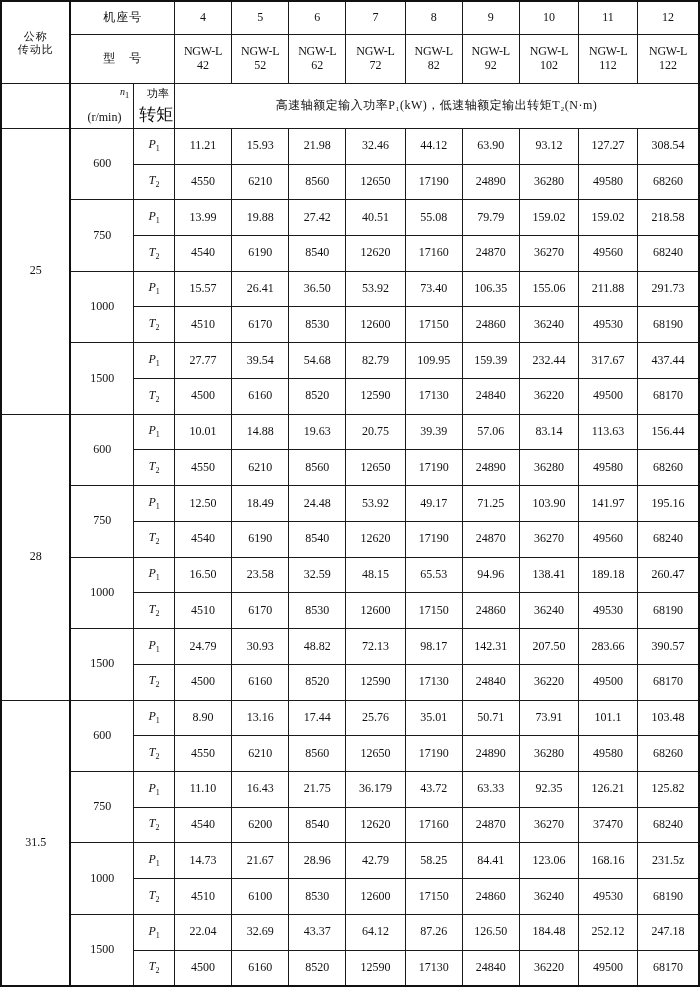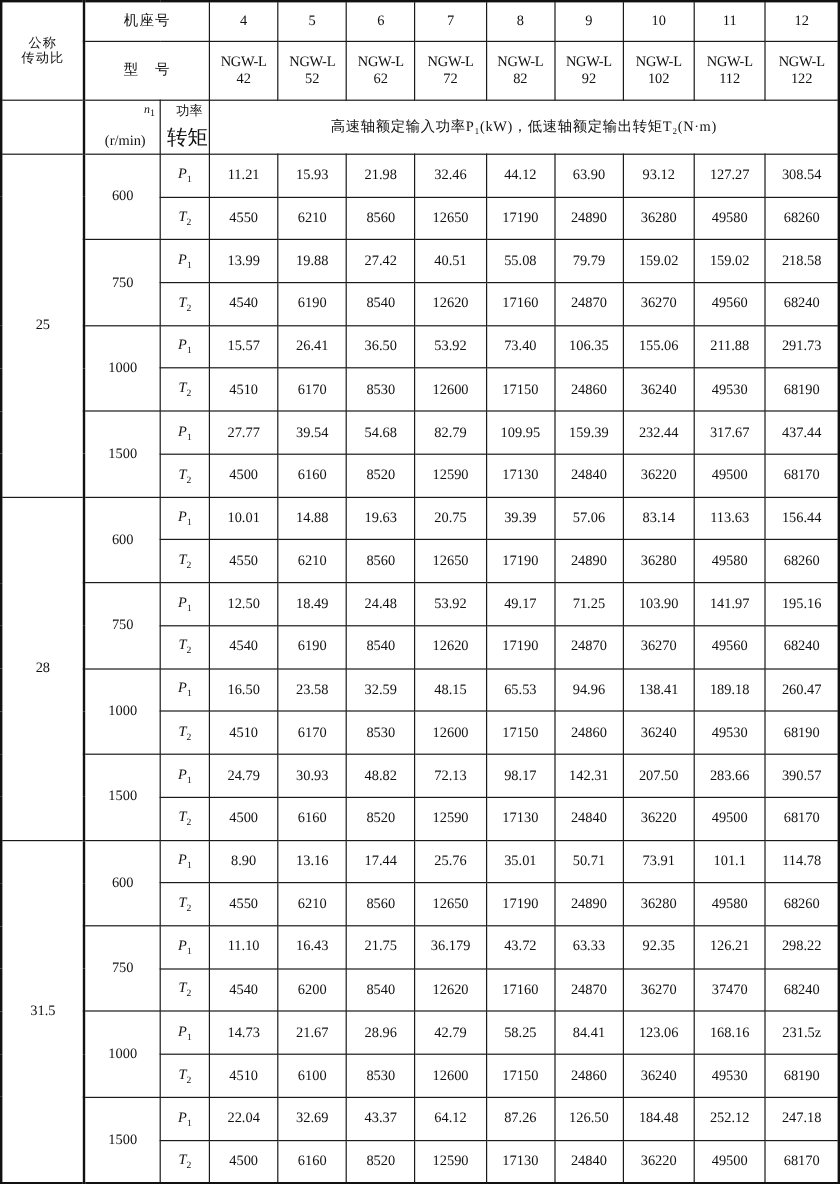--- a/index.html
+++ b/index.html
@@ -429,21 +429,21 @@
       <td rowspan="2" class="rpm">600</td>
       <td class="sym"><i>P</i><sub>1</sub></td>
       <td class="val">8.90</td>
       <td class="val">13.16</td>
       <td class="val">17.44</td>
       <td class="val">25.76</td>
       <td class="val">35.01</td>
       <td class="val">50.71</td>
       <td class="val">73.91</td>
       <td class="val">101.1</td>
-      <td class="val">114.78</td>
+      <td class="val">103.48</td>
     </tr>
     <tr style="height:32px">
       <td class="sym"><i>T</i><sub>2</sub></td>
       <td class="nm">4550</td>
       <td class="nm">6210</td>
       <td class="nm">8560</td>
       <td class="nm">12650</td>
       <td class="nm">17190</td>
       <td class="nm">24890</td>
       <td class="nm">36280</td>
@@ -454,21 +454,21 @@
       <td rowspan="2" class="rpm">750</td>
       <td class="sym"><i>P</i><sub>1</sub></td>
       <td class="val">11.10</td>
       <td class="val">16.43</td>
       <td class="val">21.75</td>
       <td class="val">36.179</td>
       <td class="val">43.72</td>
       <td class="val">63.33</td>
       <td class="val">92.35</td>
       <td class="val">126.21</td>
-      <td class="val">298.22</td>
+      <td class="val">125.82</td>
     </tr>
     <tr style="height:32px">
       <td class="sym"><i>T</i><sub>2</sub></td>
       <td class="nm">4540</td>
       <td class="nm">6200</td>
       <td class="nm">8540</td>
       <td class="nm">12620</td>
       <td class="nm">17160</td>
       <td class="nm">24870</td>
       <td class="nm">36270</td>

